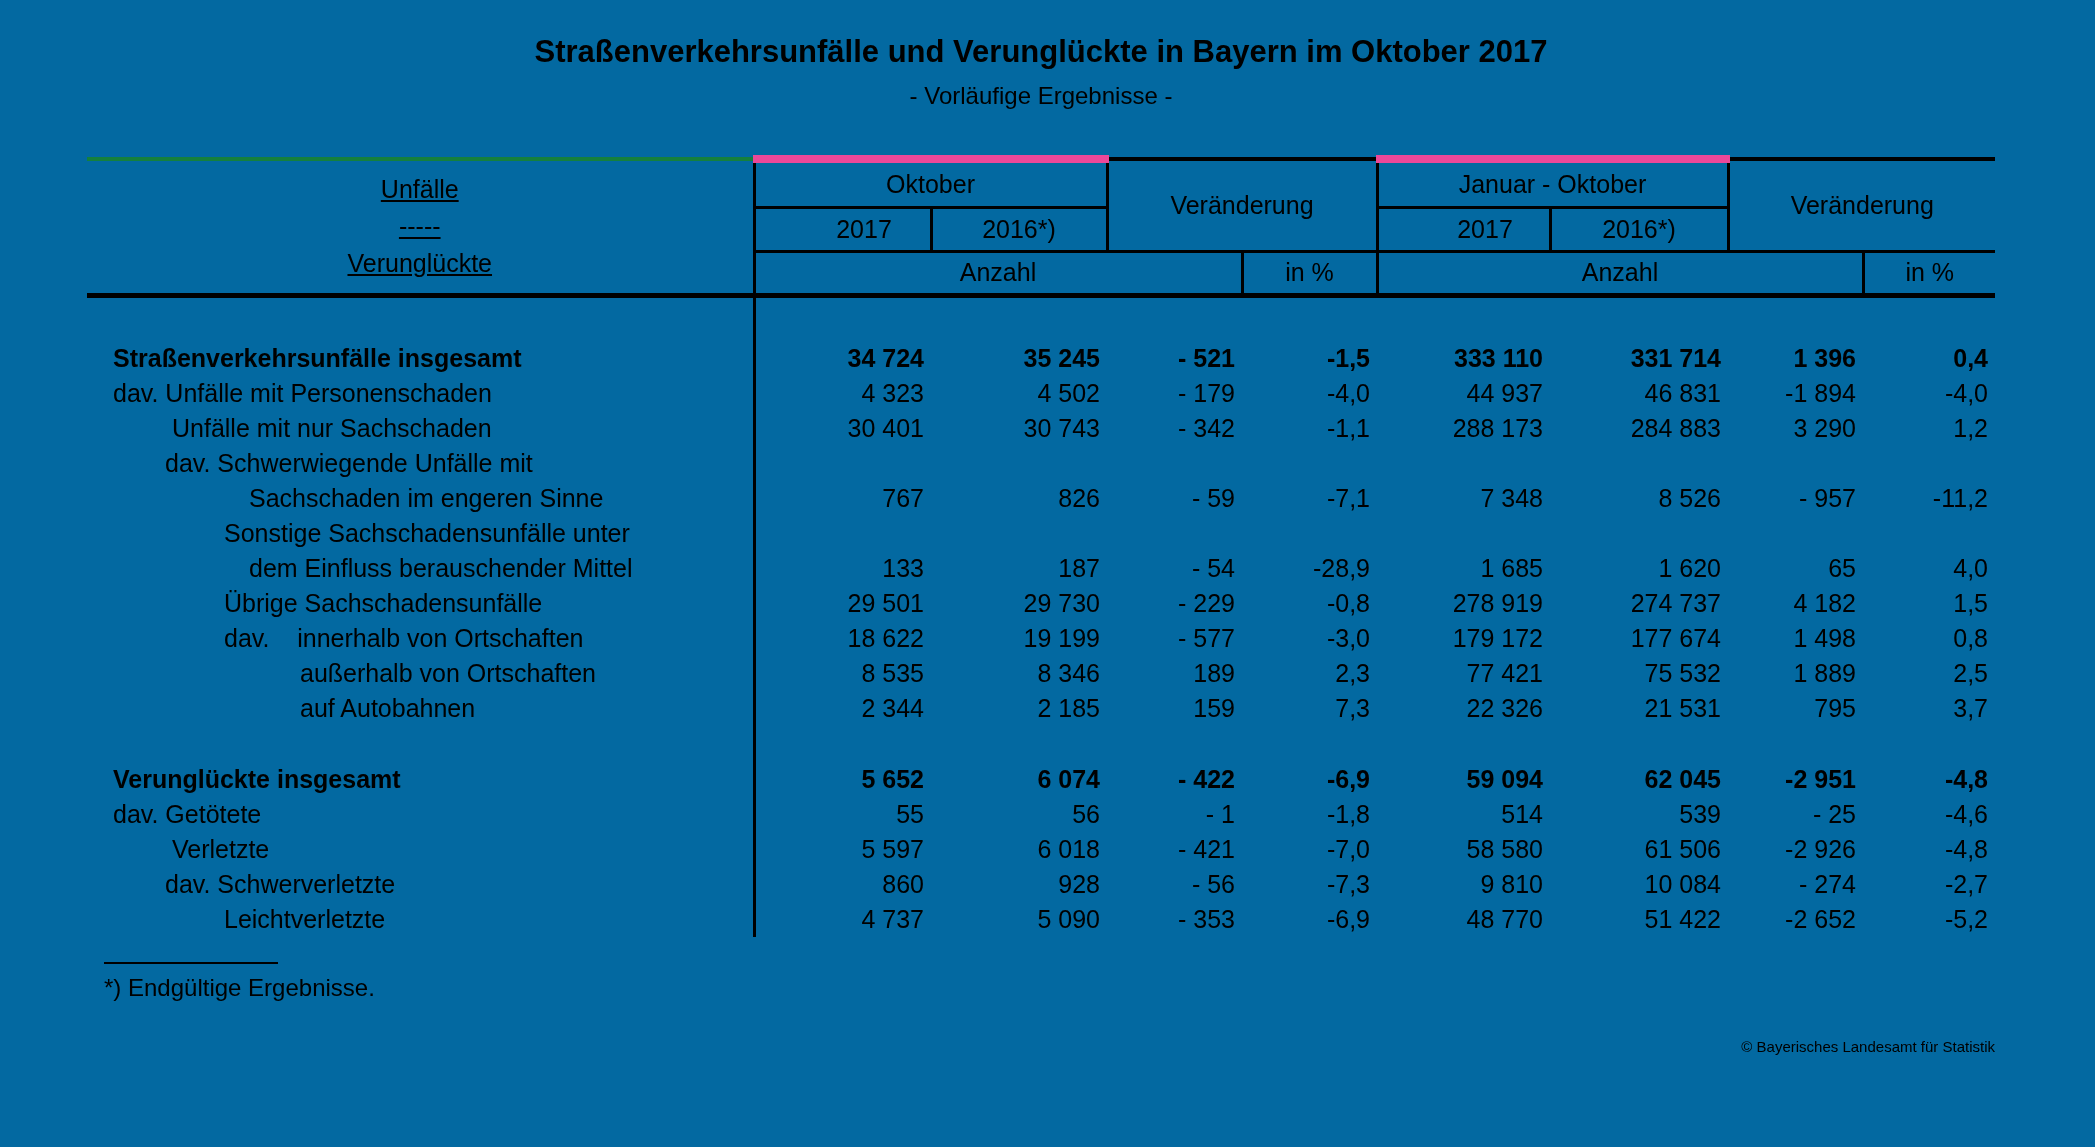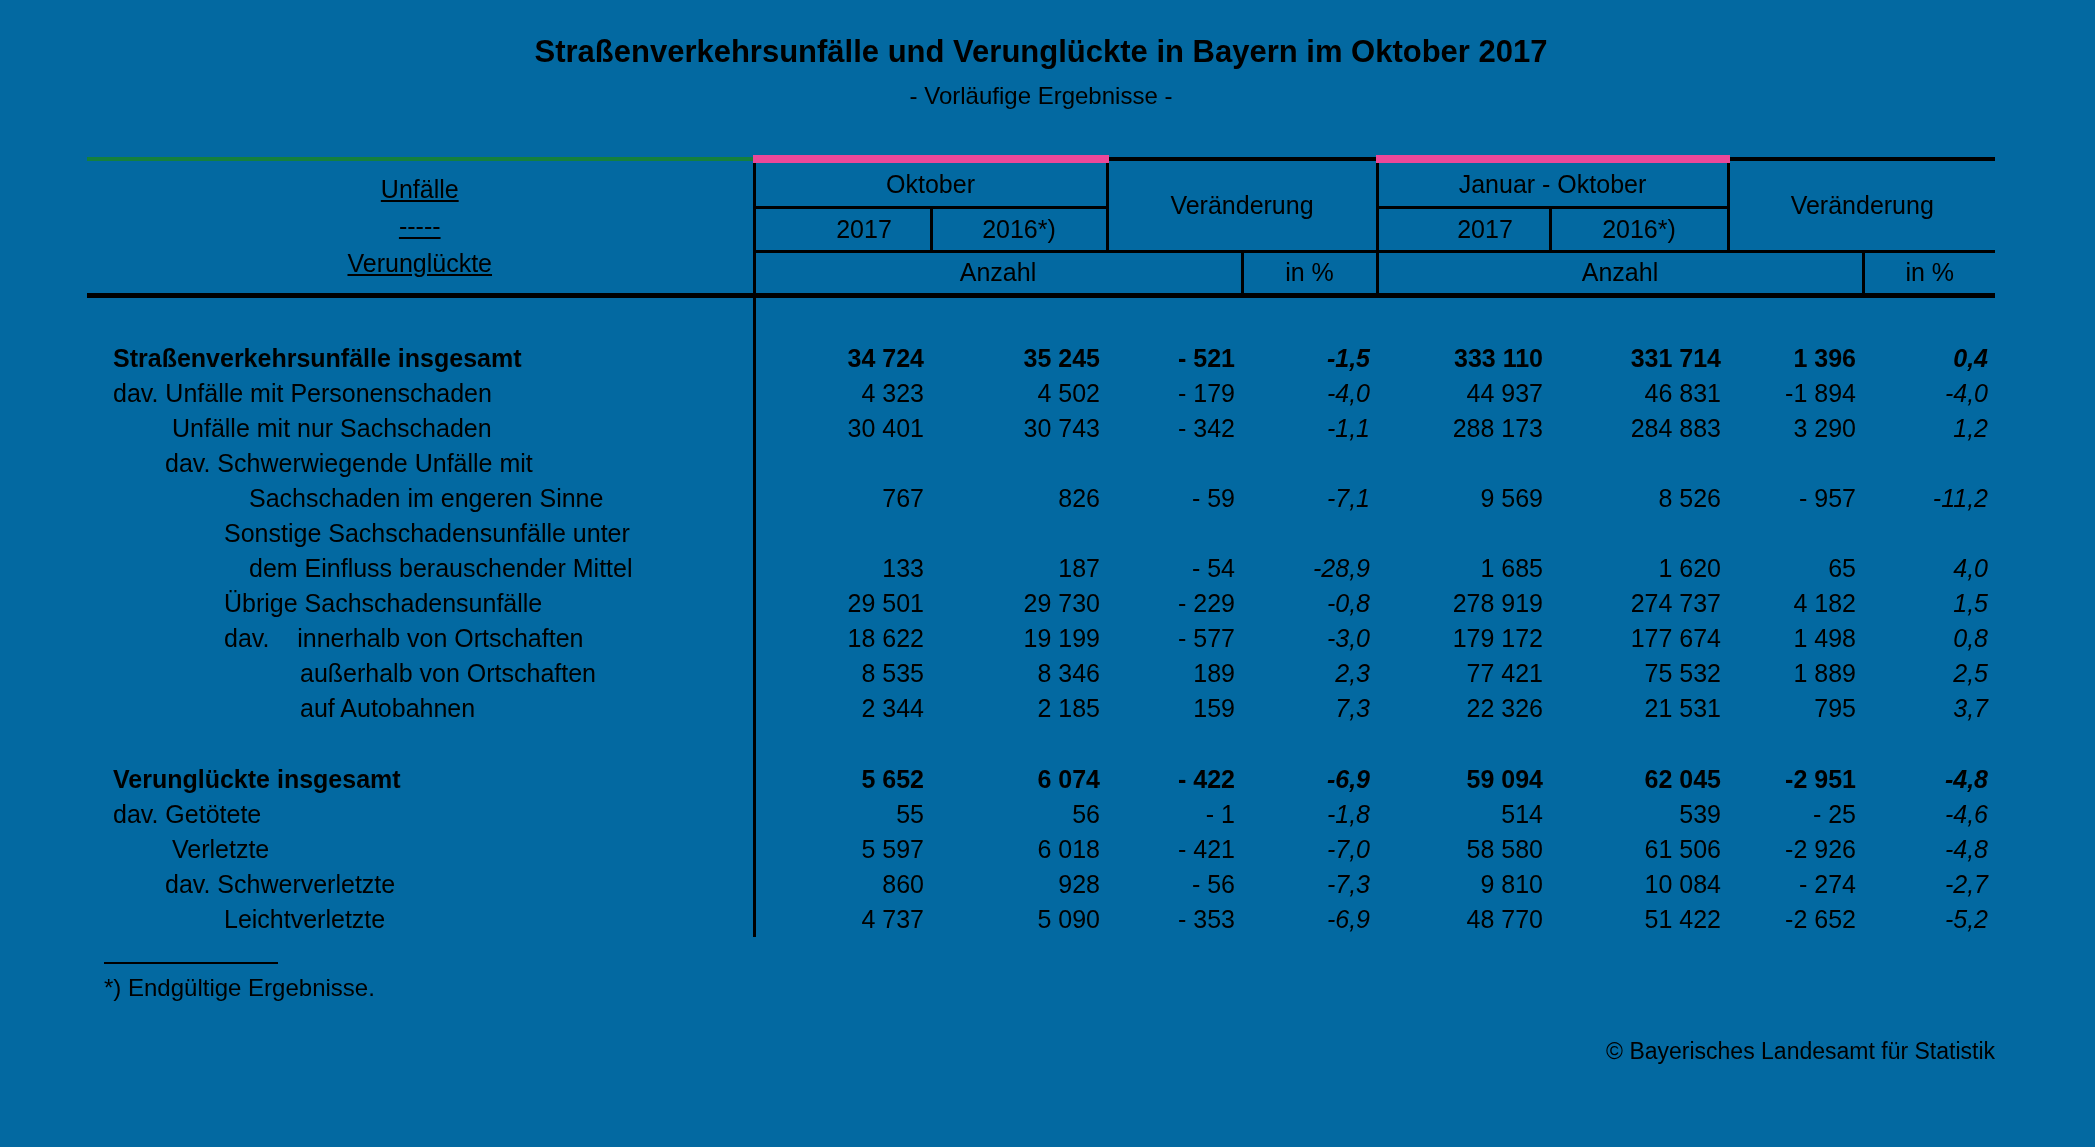--- a/index.html
+++ b/index.html
@@ -32,37 +32,37 @@
   .h-chg   { border-top:4px solid #000; border-left:3px solid #000; border-right:3px solid #000; border-bottom:3px solid #000; }
   .h-chg-last { border-right:none; }
   .h-year  { border-bottom:3px solid #000; height:44px; }
   .h-year-first { border-right:3px solid #000;padding-left:43px; }
   .h-anz   { border-bottom:5px solid #000; height:44px; }
   .h-anz-right { border-left:3px solid #000; }
   .h-pct   { border-left:3px solid #000; border-bottom:5px solid #000; }
   
   td.lbl { border-right:3px solid #000; white-space:pre; }
   td.num { text-align:right; padding-right:7px; white-space:pre; }
-  .pct  { font-style:italic; }
+  .pct  { }
   .bold { font-weight:bold; }
   .ind0 { padding-left:26px; }
   .ind1 { padding-left:85px; }
   .ind2 { padding-left:78px; }
   .ind3 { padding-left:137px; }
   .ind4 { padding-left:162px; }
   .ind5 { padding-left:213px; }
   .footnote-rule {
     position:absolute; left:104px; top:962px; width:174px;
     border-top:2px solid #000; height:0;
   }
   .footnote {
     position:absolute; left:104px; top:974px; font-size:24px;
   }
   .copyright {
-    position:absolute; right:100px; top:1038px; font-size:23px;
+    position:absolute; right:100px; top:1038px; font-size:15px;
   }
 </style>
 </head>
 <body>
 
 <div class="page">
 
   <div class="title">Straßenverkehrsunfälle und Verunglückte in Bayern im Oktober 2017</div>
   <div class="subtitle">- Vorläufige Ergebnisse -</div>
 
@@ -151,21 +151,21 @@
           <td class="num"></td>
           <td class="num"></td>
           <td class="num pct"></td>
         </tr>
         <tr style="height: 35px;">
           <td class="lbl ind4">Sachschaden im engeren Sinne</td>
           <td class="num">767</td>
           <td class="num">826</td>
           <td class="num">- 59</td>
           <td class="num pct">-7,1</td>
-          <td class="num">9 569</td>
+          <td class="num">7 348</td>
           <td class="num">8 526</td>
           <td class="num">- 957</td>
           <td class="num pct">-11,2</td>
         </tr>
         <tr style="height: 35px;">
           <td class="lbl ind3">Sonstige Sachschadensunfälle unter</td>
           <td class="num"></td>
           <td class="num"></td>
           <td class="num"></td>
           <td class="num pct"></td>

